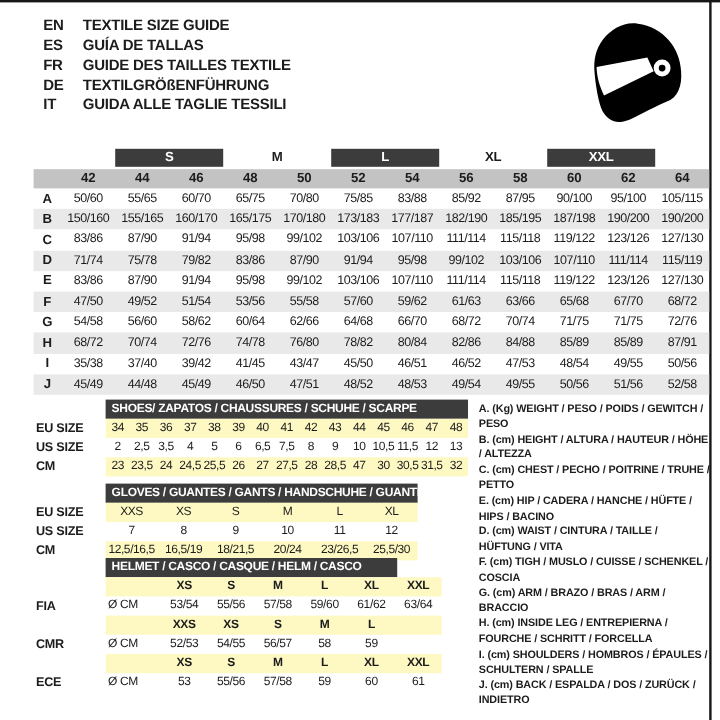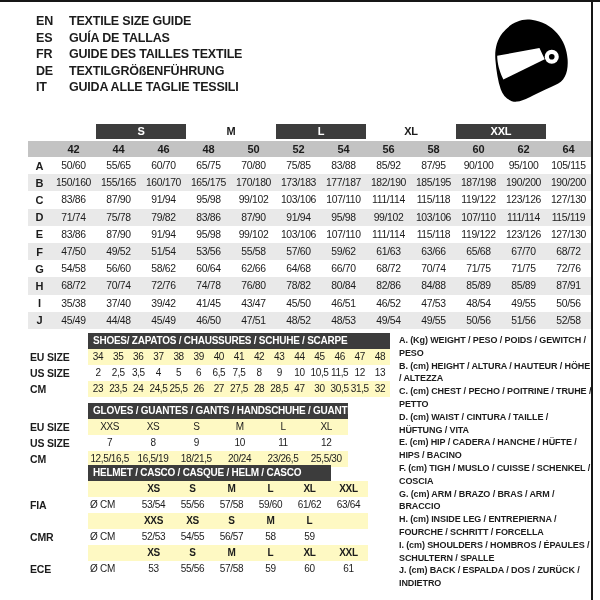--- a/index.html
+++ b/index.html
@@ -443,21 +443,21 @@
             <div>61</div>
           </div>
         </div>
       </div>
   </div>
 
   <div id="legend">
       <div class="legend-item">A. (Kg) WEIGHT / PESO / POIDS / GEWITCH / PESO</div>
       <div class="legend-item">B. (cm) HEIGHT / ALTURA / HAUTEUR / HÖHE / ALTEZZA</div>
       <div class="legend-item">C. (cm) CHEST / PECHO / POITRINE / TRUHE / PETTO</div>
+      <div class="legend-item">E. (cm) HIP / CADERA / HANCHE / HÜFTE / HIPS / BACINO</div>
       <div class="legend-item">D. (cm) WAIST / CINTURA / TAILLE / HÜFTUNG / VITA</div>
-      <div class="legend-item">E. (cm) HIP / CADERA / HANCHE / HÜFTE / HIPS / BACINO</div>
       <div class="legend-item">F. (cm) TIGH / MUSLO / CUISSE / SCHENKEL / COSCIA</div>
       <div class="legend-item">G. (cm) ARM / BRAZO / BRAS / ARM / BRACCIO</div>
       <div class="legend-item">H. (cm) INSIDE LEG / ENTREPIERNA / FOURCHE / SCHRITT / FORCELLA</div>
       <div class="legend-item">I. (cm) SHOULDERS / HOMBROS / ÉPAULES / SCHULTERN / SPALLE</div>
       <div class="legend-item">J. (cm) BACK / ESPALDA / DOS / ZURÜCK / INDIETRO</div>
     </div>
 </div>
 
 </body></html>

